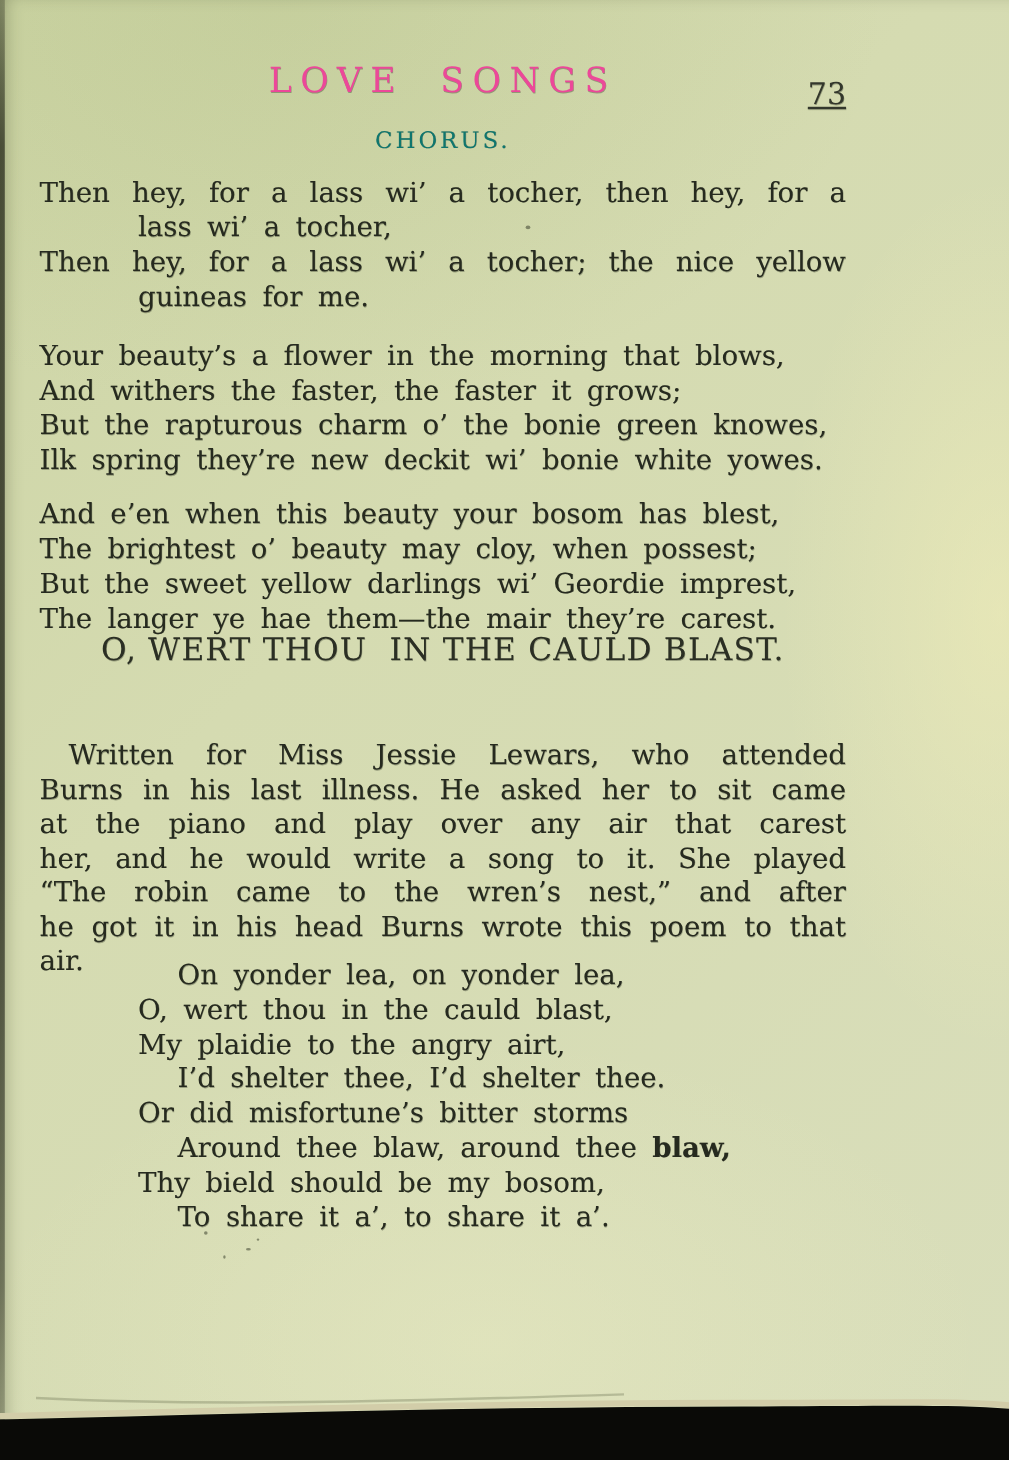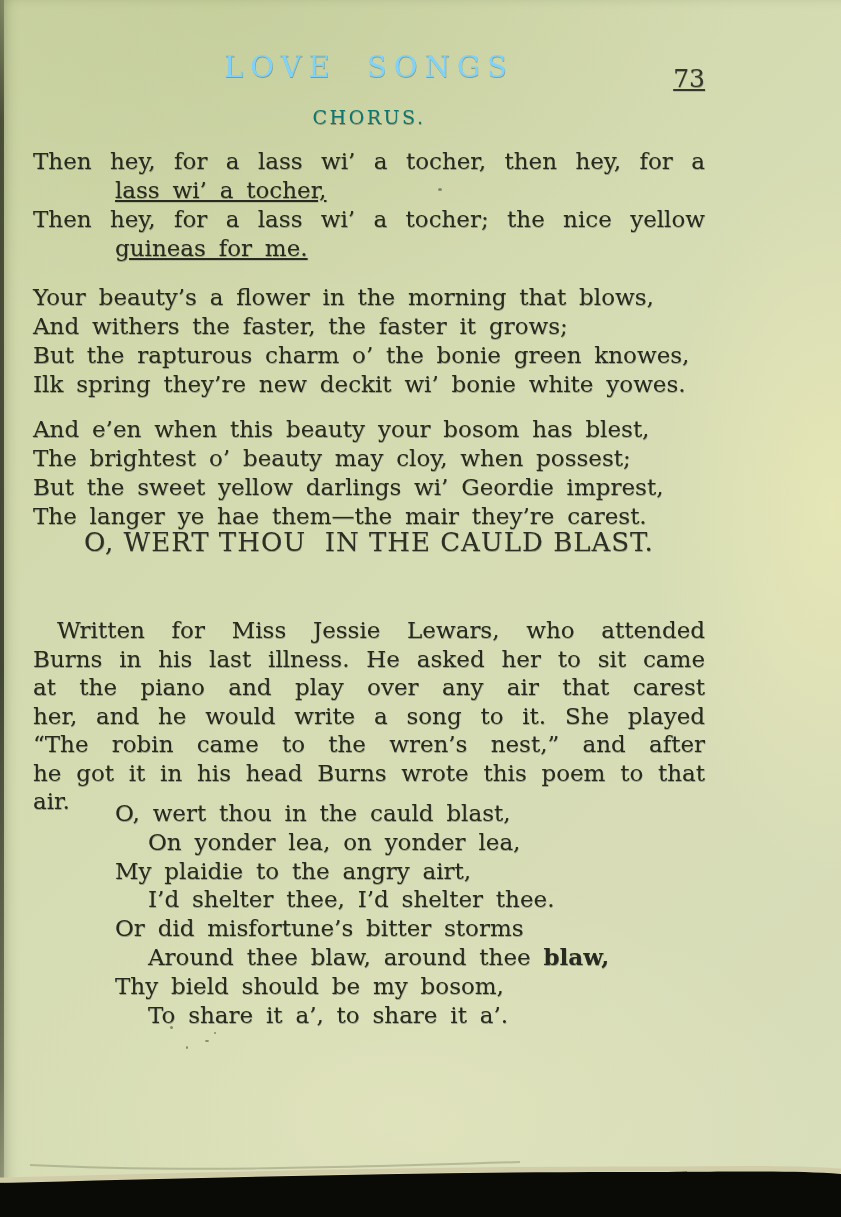--- a/index.html
+++ b/index.html
@@ -49,21 +49,21 @@
     top: 50px;
     height: 36px;
   }
   .page-title {
     position: absolute;
     left: 0; right: 0;
     text-align: center;
     font-size: 29px;
     letter-spacing: 7px;
     word-spacing: 14px;
-    color: #7dd3fc;
+    color: #ec4899;
   }
   .page-number {
     position: absolute;
     right: 0;
     top: 14px;
     font-size: 25px;
     color: #33372c;
     text-decoration: underline;
   }
   .chorus-heading {
@@ -76,21 +76,21 @@
   .body-block {
     font-size: 23px;
     line-height: 29px;
   }
   .line { white-space: nowrap; }
   .just {
     white-space: normal;
     text-align: justify;
     text-align-last: justify;
   }
-  .hang { padding-left: 82px; text-decoration: underline; }
+  .hang { padding-left: 82px; }
   .versish { word-spacing: 0.24em; }
   .chorus-block { top: 147px; }
   .stanza-1 { top: 283px; }
   .stanza-2 { top: 415px; }
   .section-heading {
     top: 527px;
     text-align: center;
     font-size: 26px;
     letter-spacing: 1px;
     white-space: pre;
@@ -168,22 +168,22 @@
     <div class="line just first">Written for Miss Jessie Lewars, who attended</div>
     <div class="line just">Burns in his last illness.  He asked her to sit came</div>
     <div class="line just">at the piano and play over any air that carest</div>
     <div class="line just">her, and he would write a song to it.  She played</div>
     <div class="line just">“The robin came to the wren’s nest,” and after</div>
     <div class="line just">he got it in his head Burns wrote this poem to that</div>
     <div class="line last versish">air.</div>
   </div>
 
   <div class="col body-block poem-block ink">
+    <div class="line versish indent">On yonder lea, on yonder lea,</div>
     <div class="line versish">O, wert thou in the cauld blast,</div>
-    <div class="line versish indent">On yonder lea, on yonder lea,</div>
     <div class="line versish">My plaidie to the angry airt,</div>
     <div class="line versish indent">I’d shelter thee, I’d shelter thee.</div>
     <div class="line versish">Or did misfortune’s bitter storms</div>
     <div class="line versish indent"><span>Around thee blaw, around thee </span><span class="bold-word">blaw,</span></div>
     <div class="line versish">Thy bield should be my bosom,</div>
     <div class="line versish indent">To share it a’, to share it a’.</div>
   </div>
 
   <div class="speck" style="left:438px; top:188px; width:4px; height:3px;"></div>
   <div class="speck" style="left:170px; top:1026px; width:3px; height:3px;"></div>

